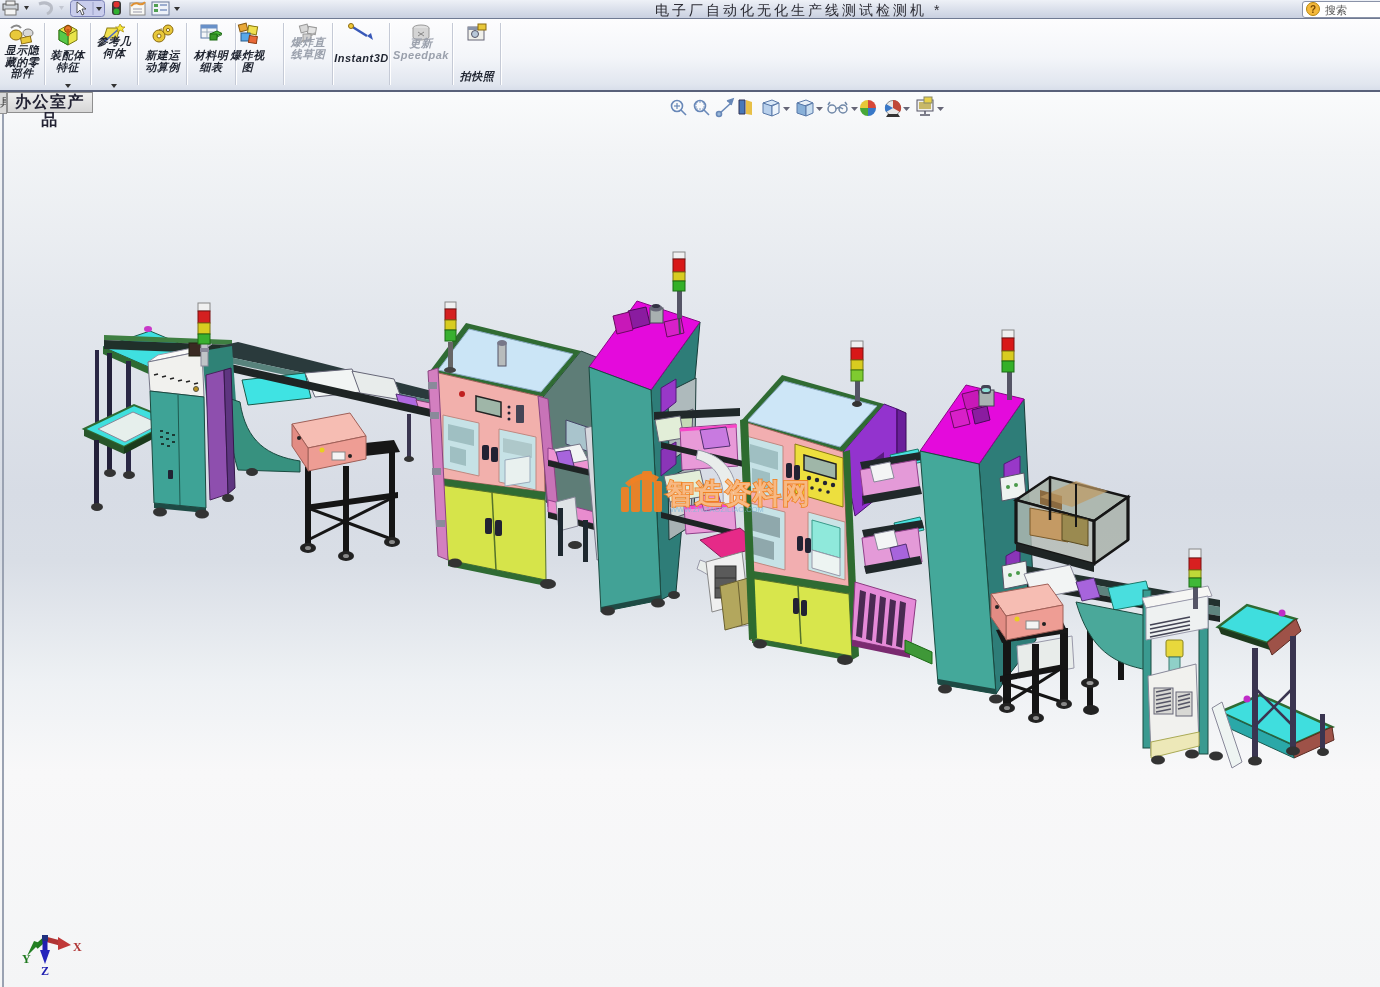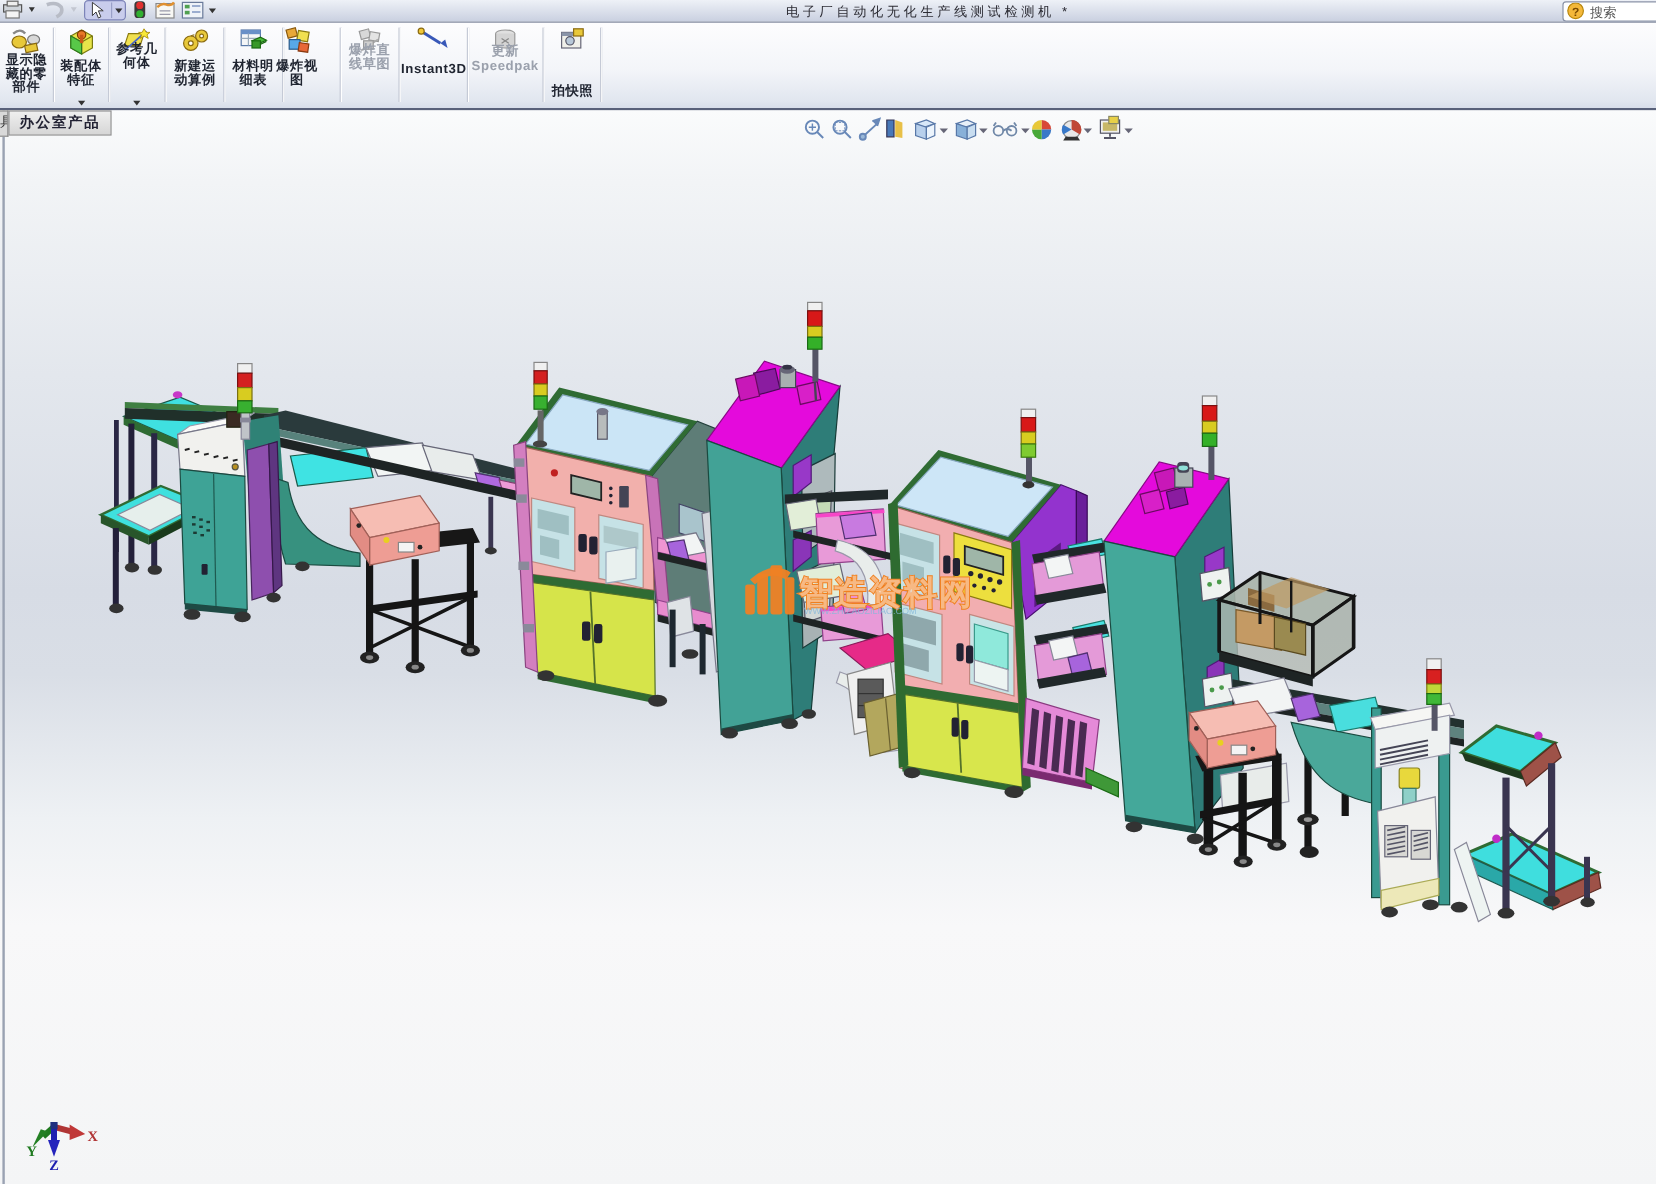--- a/index.html
+++ b/index.html
@@ -1,28 +1,28 @@
 <!DOCTYPE html>
 <html><head><meta charset="utf-8">
 <style>
 html,body{margin:0;padding:0;width:1380px;height:987px;overflow:hidden;font-family:"Liberation Sans",sans-serif;}
 #page{position:absolute;left:0;top:0;width:1380px;height:987px;background:#fff;}
 #titlebar{position:absolute;left:0;top:0;width:1380px;height:18px;background:linear-gradient(#eef1f7,#c9d0e0);border-bottom:1px solid #707a92;}
-#title{position:absolute;left:655px;top:2px;font-size:11px;letter-spacing:3px;color:#2c2c34;}
+#title{position:absolute;left:655px;top:2px;font-size:14px;letter-spacing:3px;color:#2c2c34;}
 #searchbox{position:absolute;left:1302px;top:1px;width:80px;height:15px;background:#fff;border:1px solid #8a93a8;border-radius:3px 0 0 3px;}
-#ribbon{position:absolute;left:0;top:19px;width:1380px;height:71px;background:linear-gradient(#fdfdfe 0%,#f3f5f9 55%,#e1e6ef 92%,#d8deea 100%);border-bottom:2px solid #59617a;}
+#ribbon{position:absolute;left:0;top:19px;width:1380px;height:71px;background:linear-gradient(#fdfdfe 0%,#f3f5f9 55%,#e1e6ef 92%,#d8deea 100%);border-bottom:2px solid #59617a;font-style:italic;}
 .rsep{position:absolute;top:4px;height:62px;width:1px;background:#c5cad6;border-right:1px solid #fff;}
 .rbtn{position:absolute;top:0;height:71px;text-align:center;font-size:11px;letter-spacing:0.5px;font-weight:bold;line-height:11.5px;color:#1f2430;}
 .rbtn .ric{position:absolute;left:50%;transform:translateX(-50%);top:3px;}
 .rbtn .rtx{position:absolute;left:0;right:0;top:27px;}
 .gray{color:#9aa0ac;}
 .darr{position:absolute;left:50%;transform:translateX(-50%);bottom:2px;width:0;height:0;border-left:3.5px solid transparent;border-right:3.5px solid transparent;border-top:4px solid #333;}
 #tabrow{position:absolute;left:0;top:92px;width:1380px;height:21px;z-index:5;}
 #tabfrag{position:absolute;left:0;top:0;width:6px;height:20px;background:#d9d9d9;border:1px solid #909090;border-left:none;font-size:11px;color:#333;overflow:hidden;line-height:19px;}
-#tab1{position:absolute;left:7px;top:0;width:84px;height:19px;background:linear-gradient(#efefef,#d6d6d6);border:1px solid #8f8f8f;font-size:12px;font-weight:bold;letter-spacing:1.5px;color:#223;text-align:center;line-height:18px;}
+#tab1{position:absolute;left:7px;top:0;width:84px;height:19px;background:linear-gradient(#efefef,#d6d6d6);border:1px solid #8f8f8f;font-size:16px;font-weight:bold;letter-spacing:1.5px;color:#223;text-align:center;line-height:18px;}
 #viewport{position:absolute;left:0;top:92px;width:1380px;height:895px;background:linear-gradient(180deg,#fafbfc 0px,#f2f4f6 60px,#e3e7ed 220px,#d7dce5 400px,#d9dee6 470px,#eef1f4 590px,#f8f8f9 680px,#f4f5f6 895px);}
 #vpborder{position:absolute;left:2px;top:92px;width:2px;height:895px;background:#9aa2b2;}
 svg{position:absolute;left:0;top:0;}
 </style></head>
 <body>
 <div id="page">
 <div id="titlebar">
 <svg width="200" height="18" style="left:0;top:0" viewBox="0 0 200 18">
 <g>
           <rect x="3" y="4" width="15" height="6" fill="#cfd4da" stroke="#555"></rect>

